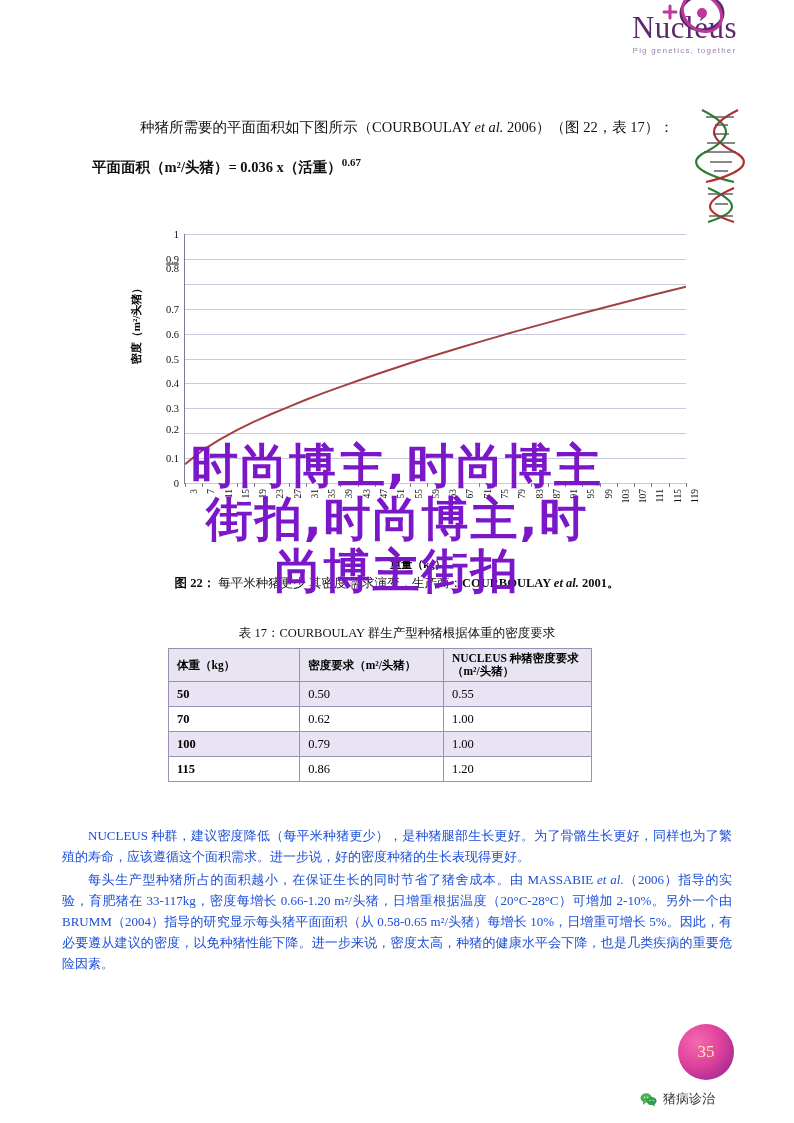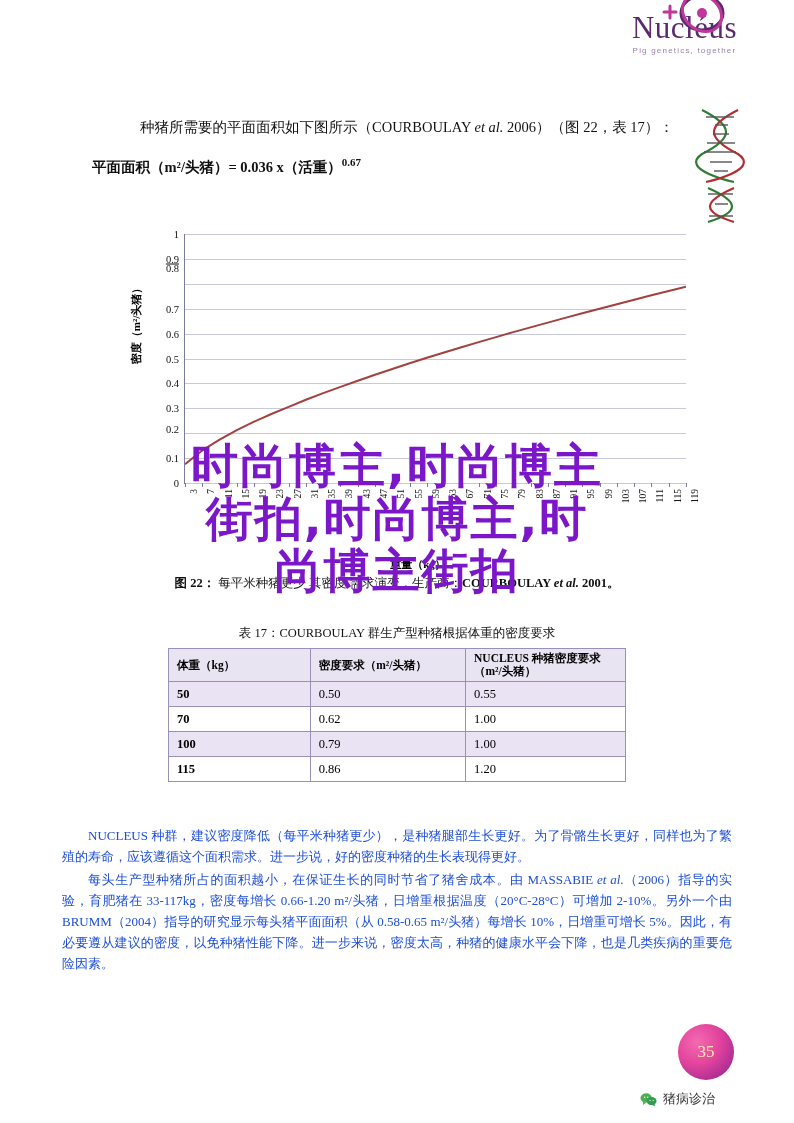--- a/index.html
+++ b/index.html
@@ -164,21 +164,21 @@
     width: 100%;
     text-align: center;
     font-size: 12.5px;
     color: #111;
     margin-top: 17px;
   }
   table.density {
     position: absolute;
     top: 648px;
     left: 168px;
-    width: 458px;
+    width: 424px;
     border-collapse: collapse;
     font-size: 12.5px;
   }
   table.density th,
   table.density td {
     border: 1px solid #9a8fb5;
     padding: 3px 8px;
     text-align: left;
     height: 18px;
   }

